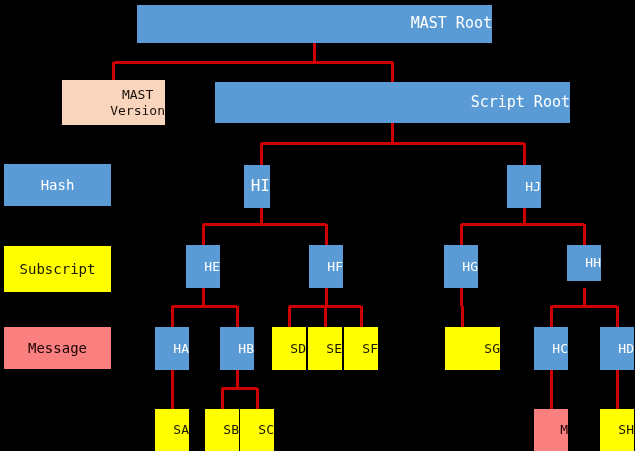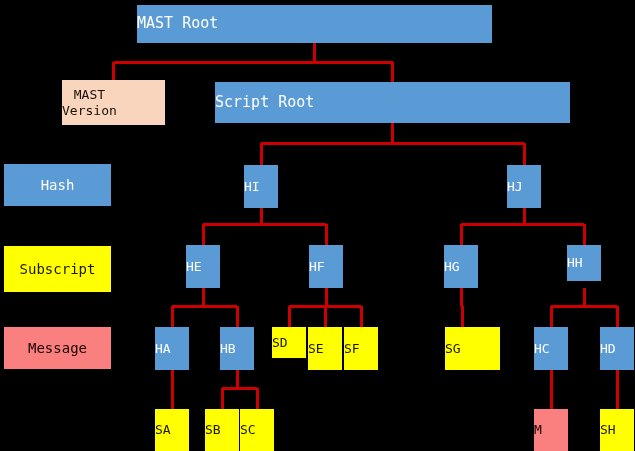--- a/index.html
+++ b/index.html
@@ -20,21 +20,21 @@
     left: 0;
     top: 0;
     width: 635px;
     height: 451px;
   }
   .node {
     position: absolute;
     box-sizing: border-box;
     display: flex;
     align-items: center;
-    justify-content: flex-start;
+    justify-content: flex-end;
     text-align: center;
     line-height: 1.18;
     white-space: pre-line;
     z-index: 2;
   }
   .node.hash {
     background: #5b9bd5;
     color: #ffffff;
   }
   .node.subscript {
@@ -125,29 +125,29 @@
     <div class="legend-box subscript" style="left: 4px; top: 246px; width: 107px; height: 46px; font-size: 14px;">
       <span>Subscript</span>
     </div>
     <div class="legend-box message" style="left: 4px; top: 327px; width: 107px; height: 42px; font-size: 14px;">
       <span>Message</span>
     </div>
     <div class="node hash" style="left: 137px; top: 5px; width: 355px; height: 38px; font-size: 15px;"><span>MAST Root</span></div>
     <div class="node version" style="left: 62px; top: 80px; width: 103px; height: 45px; font-size: 13px;"><span>MAST
 Version</span></div>
     <div class="node hash" style="left: 215px; top: 82px; width: 355px; height: 41px; font-size: 15px;"><span>Script Root</span></div>
-    <div class="node hash" style="left: 244px; top: 165px; width: 34px; height: 43px; font-size: 13px;"><span>HI</span></div>
+    <div class="node hash" style="left: 244px; top: 165px; width: 26px; height: 43px; font-size: 16px;"><span>HI</span></div>
     <div class="node hash" style="left: 507px; top: 165px; width: 34px; height: 43px; font-size: 13px;"><span>HJ</span></div>
     <div class="node hash" style="left: 186px; top: 245px; width: 34px; height: 43px; font-size: 13px;"><span>HE</span></div>
     <div class="node hash" style="left: 309px; top: 245px; width: 34px; height: 43px; font-size: 13px;"><span>HF</span></div>
     <div class="node hash" style="left: 444px; top: 245px; width: 34px; height: 43px; font-size: 13px;"><span>HG</span></div>
     <div class="node hash" style="left: 567px; top: 245px; width: 34px; height: 36px; font-size: 13px;"><span>HH</span></div>
     <div class="node hash" style="left: 155px; top: 327px; width: 34px; height: 43px; font-size: 13px;"><span>HA</span></div>
     <div class="node hash" style="left: 220px; top: 327px; width: 34px; height: 43px; font-size: 13px;"><span>HB</span></div>
-    <div class="node subscript" style="left: 272px; top: 327px; width: 34px; height: 31px; font-size: 13px;"><span>SD</span></div>
+    <div class="node subscript" style="left: 272px; top: 327px; width: 34px; height: 43px; font-size: 13px;"><span>SD</span></div>
     <div class="node subscript" style="left: 308px; top: 327px; width: 34px; height: 43px; font-size: 13px;"><span>SE</span></div>
     <div class="node subscript" style="left: 344px; top: 327px; width: 34px; height: 43px; font-size: 13px;"><span>SF</span></div>
     <div class="node subscript" style="left: 445px; top: 327px; width: 55px; height: 43px; font-size: 13px;"><span>SG</span></div>
     <div class="node hash" style="left: 534px; top: 327px; width: 34px; height: 43px; font-size: 13px;"><span>HC</span></div>
     <div class="node hash" style="left: 600px; top: 327px; width: 34px; height: 43px; font-size: 13px;"><span>HD</span></div>
     <div class="node subscript" style="left: 155px; top: 409px; width: 34px; height: 42px; font-size: 13px;"><span>SA</span></div>
     <div class="node subscript" style="left: 205px; top: 409px; width: 34px; height: 42px; font-size: 13px;"><span>SB</span></div>
     <div class="node subscript" style="left: 240px; top: 409px; width: 34px; height: 42px; font-size: 13px;"><span>SC</span></div>
     <div class="node message" style="left: 534px; top: 409px; width: 34px; height: 42px; font-size: 13px;"><span>M</span></div>
     <div class="node subscript" style="left: 600px; top: 409px; width: 34px; height: 42px; font-size: 13px;"><span>SH</span></div>

